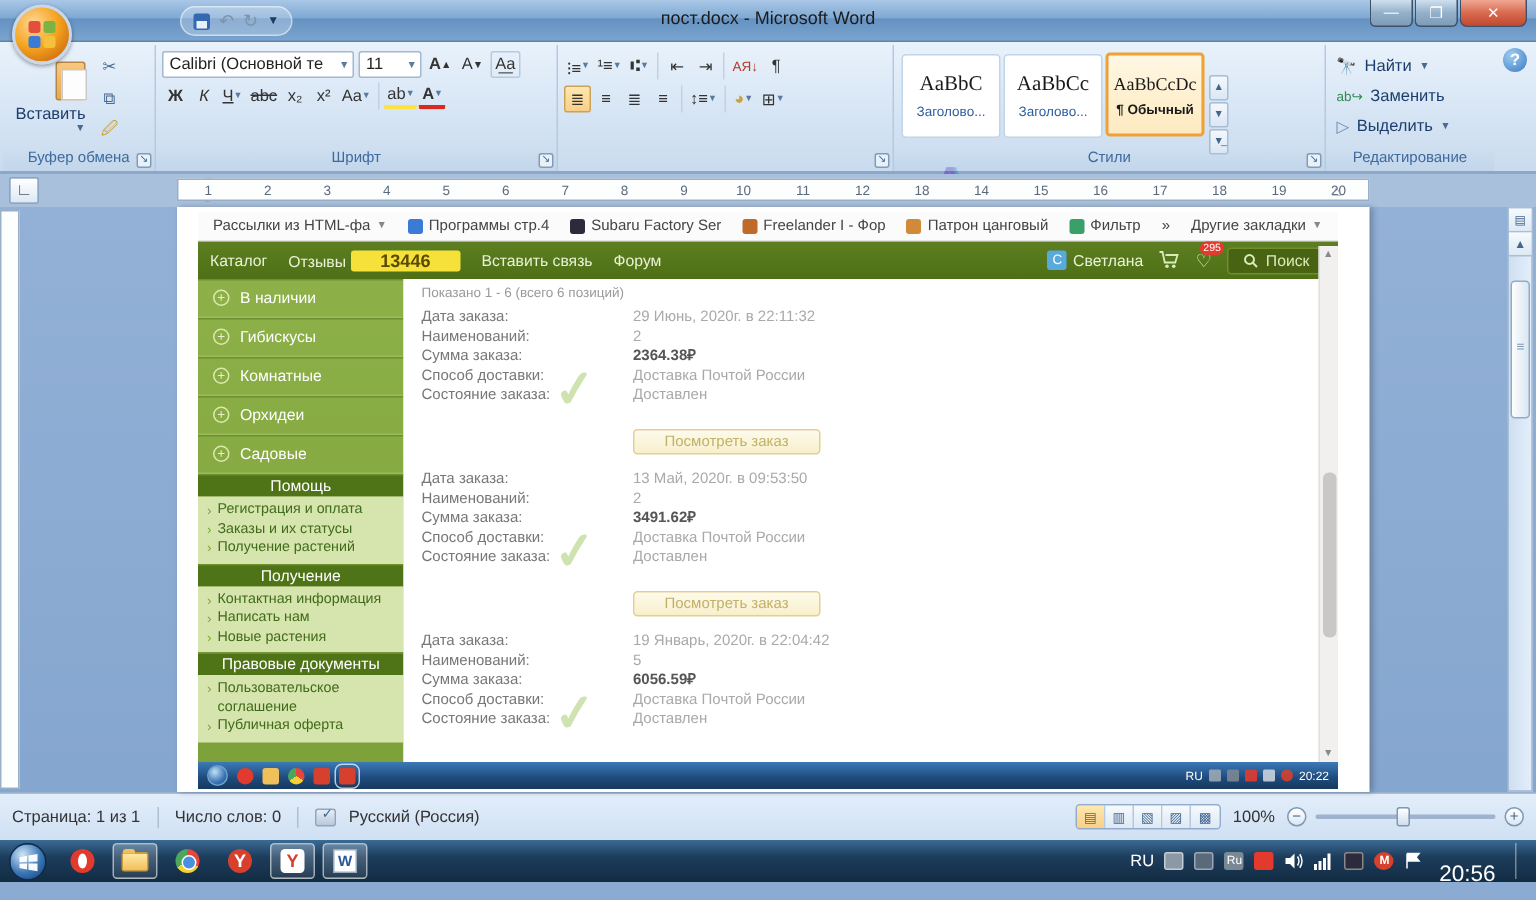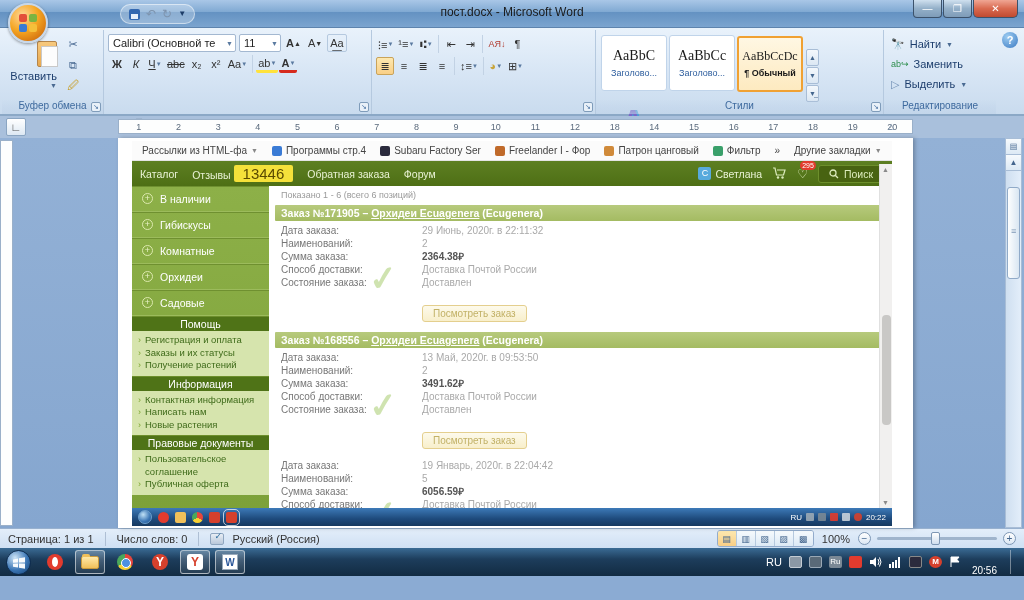--- a/index.html
+++ b/index.html
@@ -76,21 +76,21 @@
 
   
   .bkbar{height:20px;display:flex;align-items:center;gap:14px;padding:0 10px;font-size:10px;color:#444;background:#fbfbfb;border-bottom:1px solid #e4e4e4;white-space:nowrap}
   .bk{display:flex;align-items:center;gap:4px}
   .bkicon{width:10px;height:10px;border-radius:2px;display:inline-block}
   .caret{font-size:7px;color:#888}
 
   
   .sitenav{height:25px;background:linear-gradient(#5d7f22,#4e6f15);display:flex;align-items:center;padding:0 8px;color:#e9f2d4;font-size:10.5px;gap:14px}
   .sitenav .right{margin-left:auto;display:flex;align-items:center;gap:10px}
-  .badge-y{background:#f5e13a;color:#5a4a00;border-radius:2px;padding:0 9px;font-size:15px;font-weight:normal}
+  .badge-y{background:#f5e13a;color:#5a4a00;border-radius:2px;padding:0 20px;font-size:12px;font-weight:bold}
   .avatar{width:13px;height:13px;background:#58aadd;border-radius:2px;color:#fff;font-size:9px;text-align:center;line-height:13px}
   .heartwrap{position:relative}
   .badge-r{position:absolute;top:-6px;right:-8px;background:#e23b2e;color:#fff;border-radius:6px;padding:0 2px;font-size:7px;line-height:9px}
   .searchbox{display:flex;align-items:center;gap:5px;background:#486311;border:1px solid #6d8f2c;border-radius:3px;padding:2px 10px;color:#dcebbc}
 
   
   .sitebody{flex:1;display:flex;overflow:hidden}
   .sidebar{width:137px;background:linear-gradient(#8db048,#7da139);flex-shrink:0;overflow:hidden}
   .cat{height:26px;display:flex;align-items:center;gap:7px;padding-left:10px;color:#fff;font-size:10.5px;border-bottom:1px solid #9cbb5c;box-shadow:0 1px 0 #6f9030 inset}
   .caticon{width:11px;height:11px;border:1px solid #dce9ad;border-radius:50%;color:#e9f2c8;font-size:9px;line-height:9px;text-align:center}
@@ -102,21 +102,21 @@
   
   .content{flex:1;position:relative;background:#fff;padding:4px 14px 0 12px;overflow:hidden}
   .results{font-size:9px;color:#9a9a9a;margin-bottom:5px}
   .orderhead{height:16px;background:linear-gradient(#b7ca7d,#a4bb62);color:#fff;font-size:10.5px;font-weight:bold;line-height:16px;padding-left:6px;margin:0 -6px 3px -6px;border-radius:1px;white-space:nowrap}
   .orderhead a{color:#fff;text-decoration:underline}
   .obody{position:relative;margin-bottom:10px}
   .orow{display:flex;font-size:10px;line-height:13px}
   .orow .lbl{width:141px;color:#777;flex-shrink:0}
   .orow .val{color:#a9a9a9}
   .orow .val.sum{color:#555;font-weight:bold}
-  .viewbtn{display:inline-block;margin:16px 0 0 141px;background:linear-gradient(#fdfaec,#f8efcb);border:1px solid #e4cf8e;border-radius:3px;color:#c2b166;font-size:10px;padding:2px 10px}
+  .viewbtn{display:inline-block;margin:16px 0 0 141px;background:linear-gradient(#fdfaec,#f8efcb);border:1px solid #e4cf8e;border-radius:3px;color:#c2b166;font-size:10px;padding:2px 20px}
   .bigcheck{position:absolute;left:88px;top:34px;font-size:34px;color:#cfe3b0;transform:rotate(-6deg);font-weight:bold}
 
   
   .shot-tb{height:18px;background:linear-gradient(#3d7ab8,#1e4a7c 60%,#16395f);display:flex;align-items:center;gap:6px;padding:0 6px;flex-shrink:0}
   .shot-orb{width:14px;height:14px;border-radius:50%;background:radial-gradient(circle at 35% 30%,#bfe0f5,#3b76b5 60%,#1c4d85);border:1px solid #6da0cc}
   .mini{width:11px;height:11px;border-radius:2px}
   .mini.boxed{outline:1px solid rgba(255,255,255,.7);outline-offset:2px;background:#d6402c}
   .shot-tb .right{margin-left:auto;display:flex;align-items:center;gap:4px;color:#fff;font-size:8px}
   .tray-dot{width:8px;height:8px;border-radius:1px;opacity:.9}
 
@@ -125,21 +125,21 @@
   .shotscroll .thumb{position:absolute;left:2px;top:44%;width:9px;height:32%;background:#c9c8c6;border-radius:4px}
   .shotscroll .sarr{position:absolute;left:2px;font-size:7px;color:#8a8a8a}
 
   
   .wscroll{position:absolute;right:2px;top:0;width:17px;height:390px;background:linear-gradient(90deg,#cfdff0,#e3eefa);border:1px solid #a8bdd6}
   .wsbtn{height:16px;border-bottom:1px solid #a8bdd6;background:linear-gradient(#f6fafd,#dce9f5);font-size:8px;color:#44668e;text-align:center;line-height:15px}
   .wsthumb{position:absolute;left:1px;top:48px;width:13px;height:92px;background:linear-gradient(90deg,#fdfefe,#d9e6f2);border:1px solid #90aac8;border-radius:3px}
   .wsthumb:after{content:"≡";position:absolute;left:3px;top:38px;font-size:9px;color:#7e98b6}
 
   
-  .statusbar{height:20px;background:linear-gradient(#e3eefa,#cfe0f3);border-top:1px solid #98b1cf;display:flex;align-items:center;font-size:11px;color:#333;padding:0 8px;gap:2px}
+  .statusbar{height:32px;background:linear-gradient(#e3eefa,#cfe0f3);border-top:1px solid #98b1cf;display:flex;align-items:center;font-size:11px;color:#333;padding:0 8px;gap:2px}
   .sdiv{width:1px;height:14px;background:#aebfd4;margin:0 9px}
   .sright{margin-left:auto;display:flex;align-items:center;gap:8px}
   .viewbtns{display:flex;border:1px solid #93accc;border-radius:3px;overflow:hidden}
   .vb{width:19px;height:15px;background:linear-gradient(#f6fafd,#dce9f5);display:flex;align-items:center;justify-content:center;font-size:9px;color:#44668e;border-right:1px solid #b6c9de}
   .vb.sel{background:linear-gradient(#fde8b0,#f9cf86)}
   .zoomslider{display:flex;align-items:center;gap:6px}
   .zcircle{width:13px;height:13px;border-radius:50%;border:1px solid #7d97b5;background:linear-gradient(#fff,#dbe7f3);text-align:center;line-height:11px;font-size:10px;color:#44668e}
   .ztrack{position:relative;width:120px;height:3px;background:#9fb4cc;border-radius:2px}
   .zhandle{position:absolute;left:54px;top:-5px;width:9px;height:13px;background:linear-gradient(#fff,#cfdeee);border:1px solid #7d97b5;border-radius:2px}
   .spell{width:14px;height:12px;background:linear-gradient(#e8eef5,#b9c8da);border:1px solid #8fa6c0;border-radius:2px;position:relative;margin-right:6px}
@@ -155,21 +155,21 @@
   .opera:after{content:"";position:absolute;left:5px;top:3px;width:6px;height:10px;border-radius:50%;background:#fff}
   .folder{width:18px;height:13px;background:linear-gradient(#ffe9a8,#f0c05a);border:1px solid #c89a3c;border-radius:2px;position:relative}
   .folder:before{content:"";position:absolute;left:0;top:-3px;width:8px;height:3px;background:#f0c05a;border-radius:2px 2px 0 0}
   .chrome{width:16px;height:16px;border-radius:50%;background:conic-gradient(#e8453c 0 33%,#f7d032 33% 66%,#4aa75b 66% 100%);position:relative}
   .chrome:after{content:"";position:absolute;left:4px;top:4px;width:8px;height:8px;border-radius:50%;background:#4a90e2;border:1.5px solid #fff}
   .ybadge{width:16px;height:16px;border-radius:3px;background:#fff;color:#d6402c;font-weight:bold;font-size:12px;text-align:center;line-height:16px}
   .ybadge.round{border-radius:50%;background:#d6402c;color:#fff}
   .wordicon{width:16px;height:16px;background:#fff;border:1px solid #9ab;position:relative;font-size:10px;font-weight:bold;color:#2b579a;text-align:center;line-height:15px}
   .tray{margin-left:auto;display:flex;align-items:center;gap:7px;color:#fff;font-size:11px}
   .tico{width:13px;height:12px;display:inline-block;border-radius:2px}
-  .clock{font-size:10px;color:#fff;margin:16px 6px 0 4px}
+  .clock{font-size:15px;color:#fff;margin:16px 6px 0 4px}
 </style>
 </head>
 <body>
 
 <div class="screen">
 
   <div class="titlebar">
     <div class="office-btn">
       <span class="office-logo">
         <i style="background:#e34f3a"></i>
@@ -245,20 +245,21 @@
             <span>Aa</span>
             <span style="font-size:6px;color:#5a7aa0">▼</span>
           </span>
         <span class="sepv"></span>
         <span class="fbtn ul-y">ab<span style="font-size:6px;color:#5a7aa0">▼</span></span>
         <span class="fbtn ul-r">
             <b>A</b>
             <span style="font-size:6px;color:#5a7aa0">▼</span>
           </span>
       </div>
+      <div class="gfooter">Шрифт</div>
       <div class="launcher">↘</div>
     </div>
 
     <div class="group" style="width:224px">
       <div class="btnrow" style="margin:2px 0 4px">
         <span class="fbtn">⁝≡<span style="font-size:6px;color:#5a7aa0">▼</span></span>
         <span class="fbtn">¹≡<span style="font-size:6px;color:#5a7aa0">▼</span></span>
         <span class="fbtn">⑆<span style="font-size:6px;color:#5a7aa0">▼</span></span>
         <span class="sepv"></span>
         <span class="fbtn">⇤</span>
@@ -399,21 +400,21 @@
             <span>Другие закладки</span>
               <span class="caret">▼</span>
             </span>
         </div>
 
         <div class="sitenav">
           <span>Каталог</span>
           <span>
             <span>Отзывы</span>
             <span class="badge-y">13446</span></span>
-          <span>Обратная заказа</span>
+          <span>Вставить связь</span>
           <span>Форум</span>
           <span class="right">
             <span style="display:flex;align-items:center;gap:4px">
               <span class="avatar">С</span>
               <span>Светлана</span>
               </span>
             <svg width="15" height="13" viewBox="0 0 15 13">
               <path d="M1 1h2l1.5 7h7l1.5-5H5" fill="none" stroke="#dcebbc" stroke-width="1.2"></path>
               <circle cx="6" cy="10.5" r="1.2" fill="#dcebbc"></circle>
                 <circle cx="10.5" cy="10.5" r="1.2" fill="#dcebbc"></circle>
@@ -462,21 +463,21 @@
                 </div>
               <div class="secitem">
                   <span class="mark">›</span>
                   <span>Заказы и их статусы</span>
                 </div>
               <div class="secitem">
                   <span class="mark">›</span>
                   <span>Получение растений</span>
                 </div>
             </div>
-            <div class="sechead">Информация</div>
+            <div class="sechead">Получение</div>
             <div class="secitems">
               <div class="secitem">
                   <span class="mark">›</span>
                   <span>Контактная информация</span>
                 </div>
               <div class="secitem">
                   <span class="mark">›</span>
                   <span>Написать нам</span>
                 </div>
               <div class="secitem">
@@ -493,23 +494,20 @@
               <div class="secitem">
                   <span class="mark">›</span>
                   <span>Публичная оферта</span>
                 </div>
             </div>
           </div>
 
           <div class="content">
             <div class="results">Показано 1 - 6 (всего 6 позиций)</div>
 
-            <div class="orderhead">
-              <span>Заказ №171905 – </span><a>Орхидеи Ecuagenera</a><span> (Ecugenera)</span>
-            </div>
             <div class="obody">
               <div class="orow">
                   <span class="lbl">Дата заказа:</span>
                   <span class="val">29 Июнь, 2020г. в 22:11:32</span>
                 </div>
               <div class="orow">
                   <span class="lbl">Наименований:</span>
                   <span class="val">2</span>
                 </div>
               <div class="orow">
@@ -521,23 +519,20 @@
                   <span class="val">Доставка Почтой России</span>
                 </div>
               <div class="orow">
                   <span class="lbl">Состояние заказа:</span>
                   <span class="val">Доставлен</span>
                 </div>
               <span class="bigcheck">✓</span>
               <span class="viewbtn">Посмотреть заказ</span>
             </div>
 
-            <div class="orderhead">
-              <span>Заказ №168556 – </span><a>Орхидеи Ecuagenera</a><span> (Ecugenera)</span>
-            </div>
             <div class="obody">
               <div class="orow">
                   <span class="lbl">Дата заказа:</span>
                   <span class="val">13 Май, 2020г. в 09:53:50</span>
                 </div>
               <div class="orow">
                   <span class="lbl">Наименований:</span>
                   <span class="val">2</span>
                 </div>
               <div class="orow">

